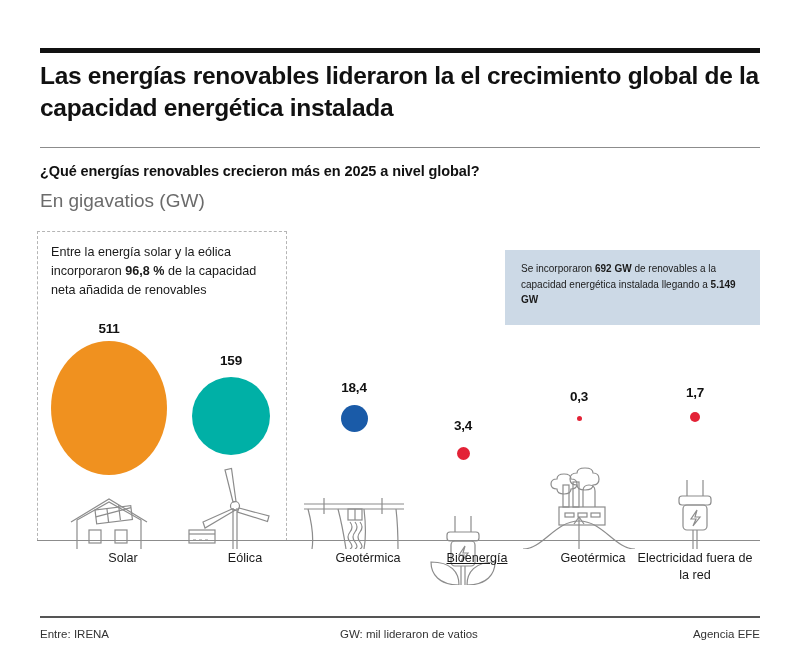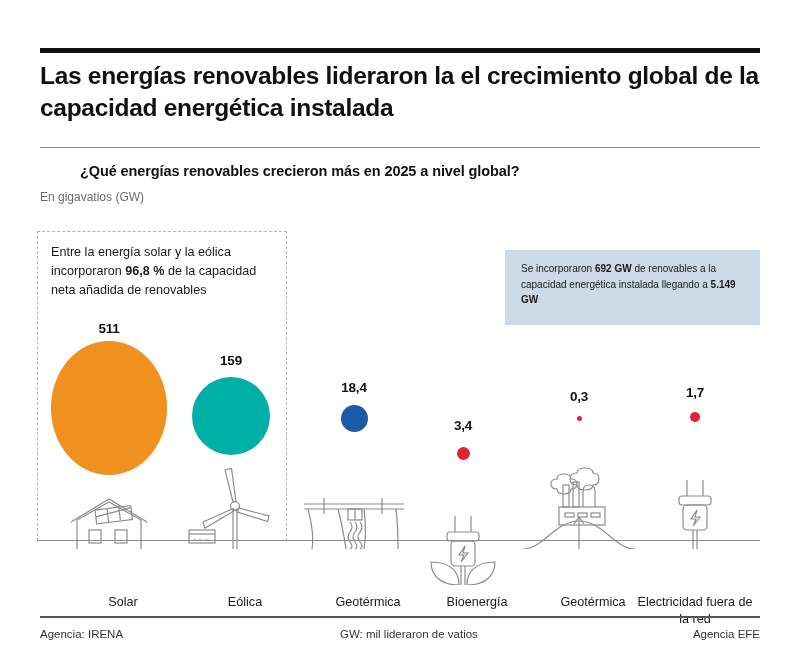--- a/index.html
+++ b/index.html
@@ -46,26 +46,25 @@
     width: 720px; height: 1.4px;
     background: #8c8c8c;
   }
   .subtitle {
     position: absolute;
     left: 40px; top: 163px;
     font-size: 14.5px;
     font-weight: bold;
     color: #111111;
     letter-spacing: -0.1px;
-    margin-left: 40px;
   }
   .units {
     position: absolute;
     left: 40px; top: 190px;
-    font-size: 12px;
+    font-size: 19px;
     color: #6b6b6b;
   }
 
   
   .dashed-box {
     position: absolute;
     left: 37px; top: 231px;
     width: 250px; height: 310px;
     border: 1.2px dashed #b5b5b5;
     box-sizing: border-box;
@@ -135,21 +134,20 @@
   }
   .cat-label {
     position: absolute;
     left: -14px;
     top: 550px;
     width: 144px;
     text-align: center;
     font-size: 12.6px;
     color: #1a1a1a;
     line-height: 1.35;
-    margin-top: 44px;
   }
 
   
   .ground {
     position: absolute;
     left: 37px; top: 540px;
     width: 723px; height: 1.3px;
     background: #8c8c8c;
   }
 
@@ -325,23 +323,23 @@
           <path d="M60 44 L54 53 H59 L56 60 L63 51 H58 Z"></path>
           <path d="M56 64 V83"></path>
           <path d="M60 64 V83"></path>
         </svg>
       </div>
     </div>
 
     <div class="cat-label" style="left:51px;">Solar</div>
     <div class="cat-label" style="left:173px;">Eólica</div>
     <div class="cat-label" style="left:296px;">Geotérmica</div>
-    <div class="cat-label" style="left:405px;">Bioenergía</div>
+    <div class="cat-label" style="left:405px;text-decoration:underline;">Bioenergía</div>
     <div class="cat-label" style="left:637px; width:120px; left:635px;">Electricidad fuera de la red</div>
     <div class="cat-label" style="left:521px;">Geotérmica</div>
   </div>
 
   <div class="rule-foot"></div>
-  <div class="foot foot-left">Agencia: IRENA</div>
+  <div class="foot foot-left">Entre: IRENA</div>
   <div class="foot foot-mid">GW: mil lideraron de vatios</div>
   <div class="foot foot-right">Agencia EFE</div>
 
 </div>
 
 </body></html>

